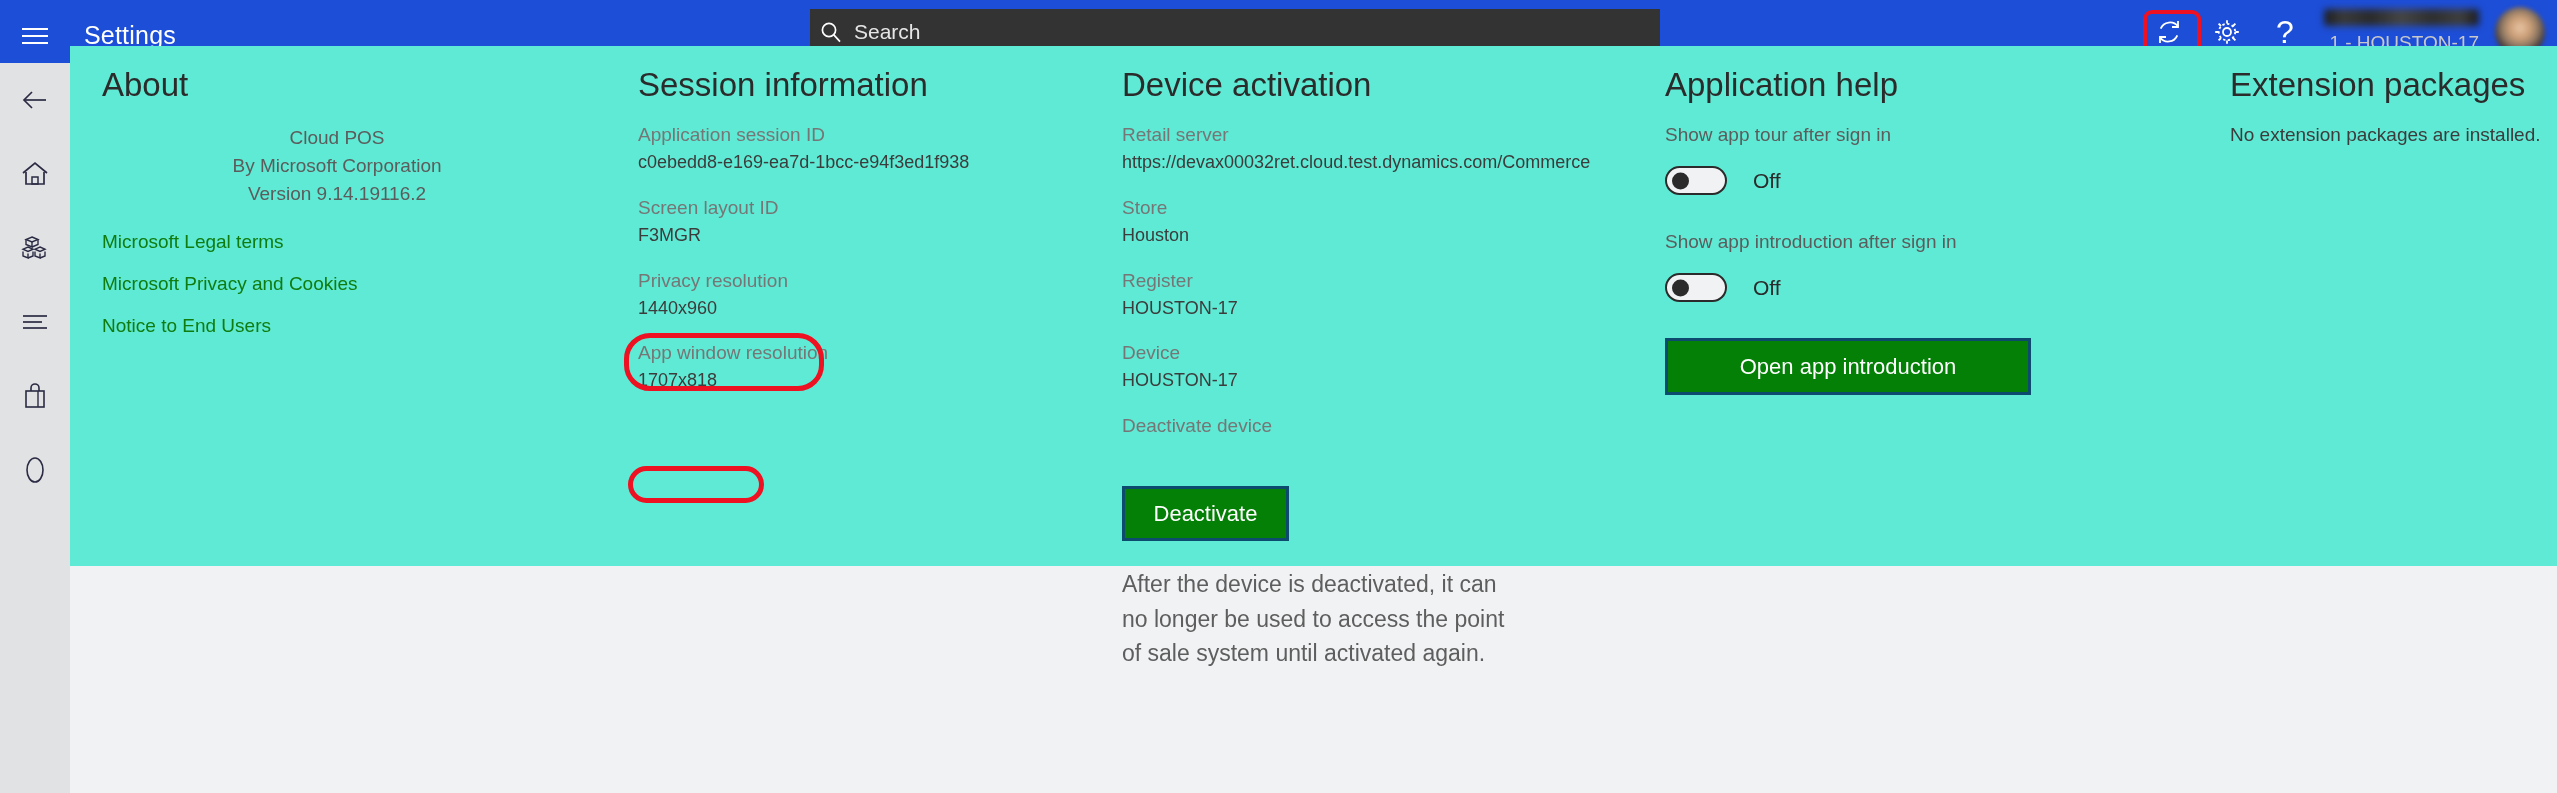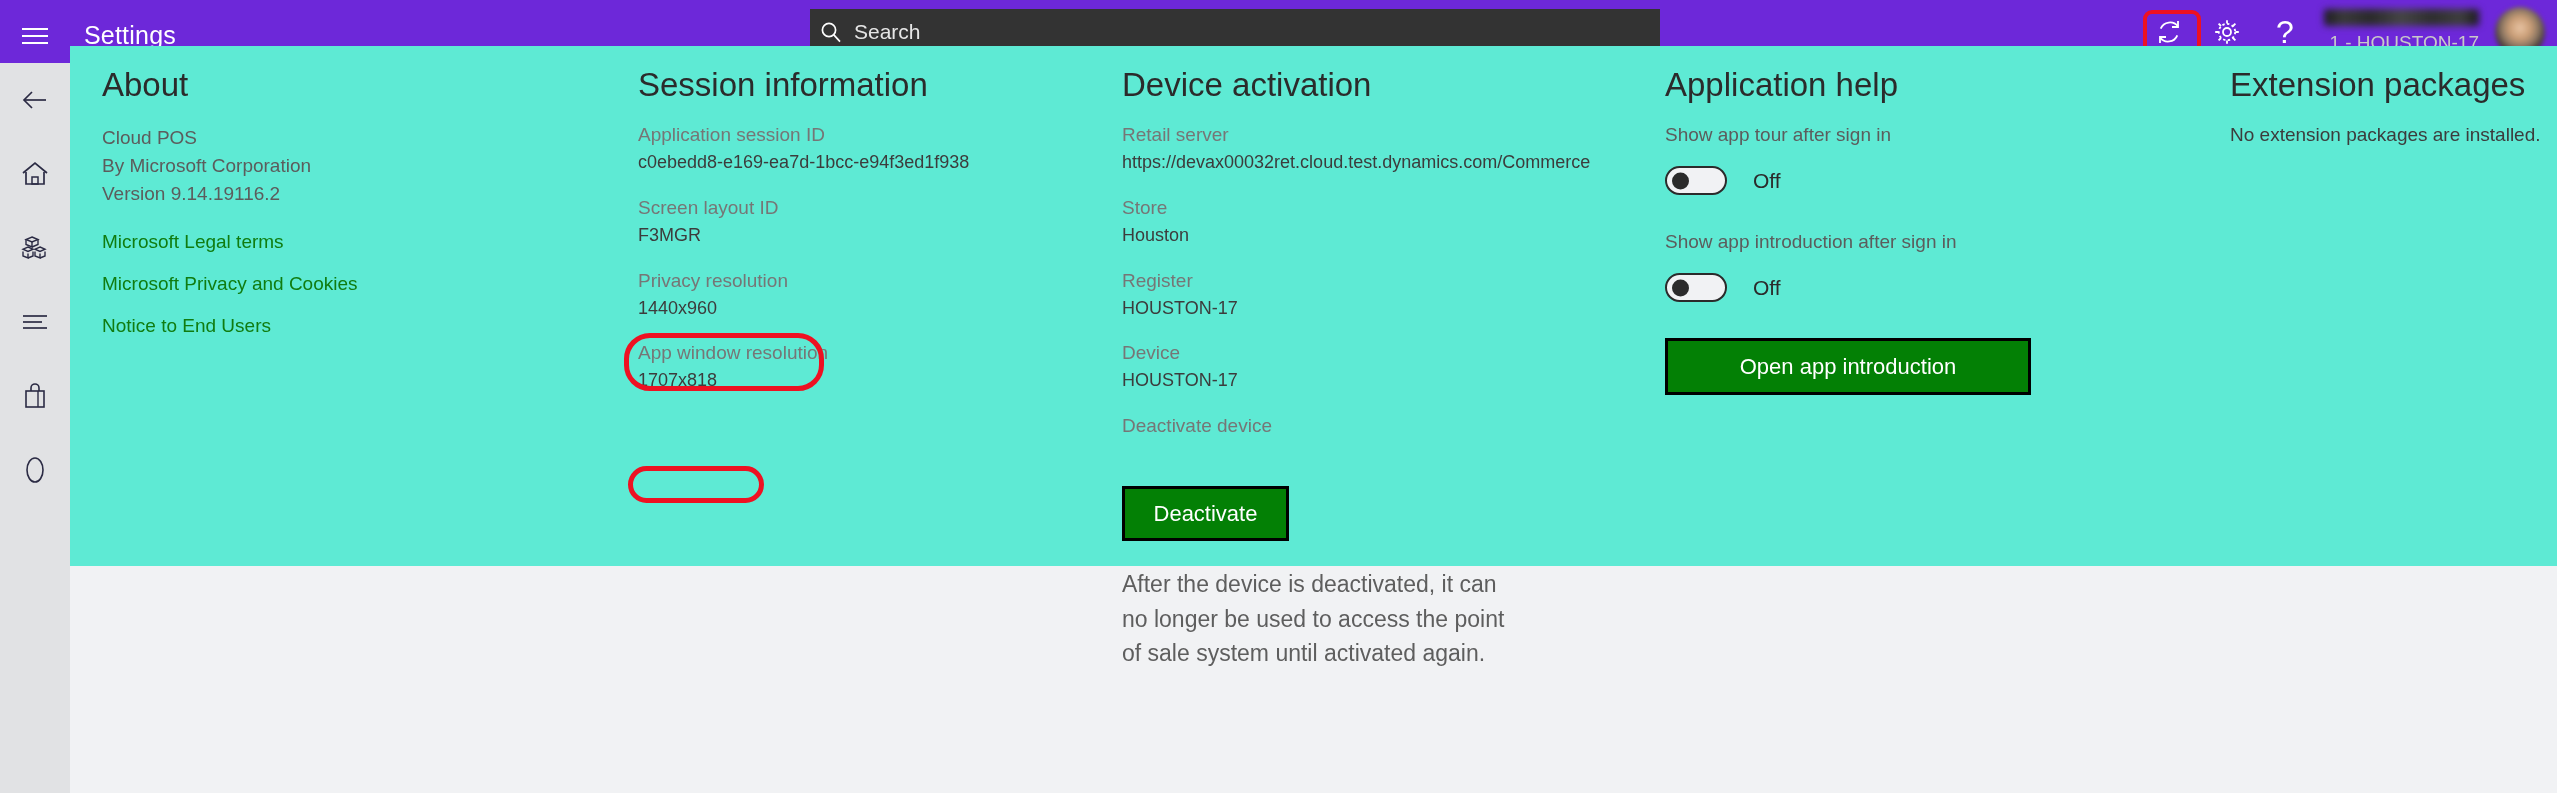--- a/index.html
+++ b/index.html
@@ -6,21 +6,21 @@
   html, body {
     width:2557px; height:793px;
     background:#f1f2f4;
     font-family:"Liberation Sans", sans-serif;
     overflow:hidden;
   }
 
   
   .header{
     position:absolute; left:0; top:0; width:2557px; height:71px;
-    background:#6d28d9;
+    background:#1d4ed8;
     display:flex; align-items:center;
   }
   .hamburger{
     width:70px; height:63px;
     display:flex; flex-direction:column; justify-content:center; align-items:center;
     gap:5px; cursor:pointer;
   }
   .hamburger span{ display:block; width:26px; height:2px; background:#ffffff; }
   .app-title{
     color:#ffffff; font-size:25px; font-weight:400;
@@ -104,32 +104,32 @@
 
   .sec-title{
     font-size:33px; font-weight:300; color:#2b2b2b;
     margin-top:20px; margin-bottom:20px; white-space:nowrap;
   }
   .field{ margin-bottom:22px; }
   .flabel{ font-size:19px; color:#767676; margin-bottom:5px; }
   .fvalue{ font-size:18px; color:#3c3c3c; line-height:1.32; }
   .fvalue.wrap{ max-width:415px; }
 
-  .about-line{ font-size:19px; color:#5c5c5c; line-height:1.48; }
+  .about-line{ font-size:19px; color:#5c5c5c; line-height:1.48;text-align:center; }
   .about-links{ margin-top:23px; }
   .link{
     display:block; font-size:19px; color:#107c10;
     margin-bottom:20px; cursor:pointer; text-decoration:none; width:max-content;
   }
 
   
   .btn-green{
     display:inline-flex; align-items:center; justify-content:center;
     background:#038005; color:#ffffff; font-size:22px;
-    border:3px solid #000000; cursor:pointer;
+    border:3px solid #0c4a6e; cursor:pointer;
     font-family:"Liberation Sans", sans-serif;
   }
   .btn-deactivate{ width:167px; height:55px;margin-top:44px; }
   .btn-openintro{ width:366px; height:57px; }
 
   .note{
     font-size:23px; color:#5e5e5e; line-height:1.5;
     max-width:392px; margin-top:26px;
   }
 

